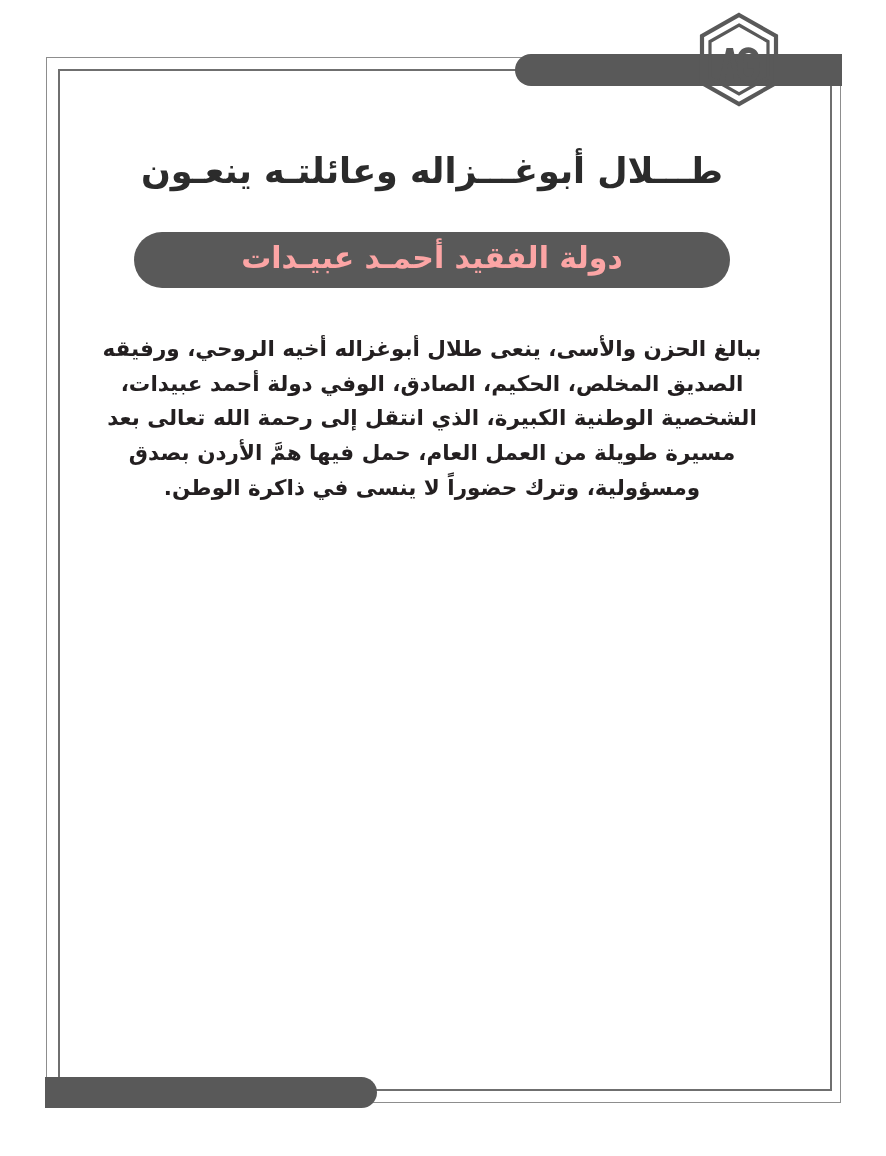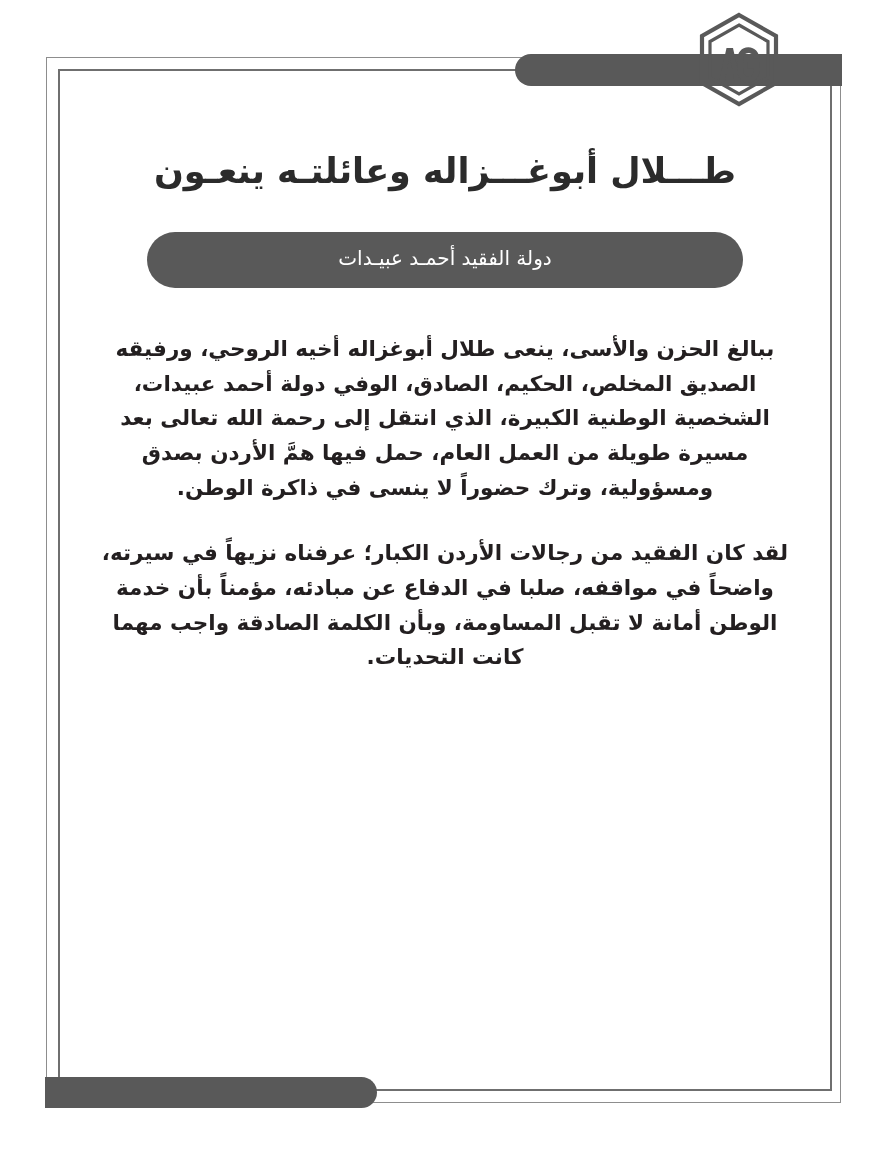--- a/index.html
+++ b/index.html
@@ -71,21 +71,21 @@
     left: 697px;
     top: 12px;
     width: 84px;
     height: 95px;
   }
   .logo svg { display: block; width: 100%; height: 100%; }
 
   
   .content {
     position: absolute;
-    left: 78px;
+    left: 65px;
     top: 110px;
     width: 734px;
     text-align: center;
     direction: rtl;
   }
 
   .headline {
     font-size: 35px;
     font-weight: bold;
     color: #2b2b2b;
@@ -99,23 +99,23 @@
     margin: 38px auto 0 auto;
     width: 596px;
     height: 56px;
     background: #595959;
     border-radius: 28px;
     display: flex;
     align-items: center;
     justify-content: center;
   }
   .title-banner-text {
-    color: #ffffff;
-    font-size: 20px;
-    font-weight: normal;
+    color: #fca5a5;
+    font-size: 30px;
+    font-weight: bold;
     line-height: 1;
     padding-bottom: 4px;
   }
 
   .body-block {
     margin-top: 44px;
     padding: 0 14px;
   }
   .para {
     font-size: 21.5px;
@@ -170,18 +170,17 @@
   <div class="content">
 
     <h1 class="headline">طـــلال أبوغـــزاله وعائلتـه ينعـون</h1>
 
     <div class="title-banner">
       <span class="title-banner-text">دولة الفقيد أحمـد عبيـدات</span>
     </div>
 
     <div class="body-block">
       <p class="para">ببالغ الحزن والأسى، ينعى طلال أبوغزاله أخيه الروحي، ورفيقه الصديق المخلص، الحكيم، الصادق، الوفي دولة أحمد عبيدات، الشخصية الوطنية الكبيرة، الذي انتقل إلى رحمة الله تعالى بعد مسيرة طويلة من العمل العام، حمل فيها همَّ الأردن بصدق ومسؤولية، وترك حضوراً لا ينسى في ذاكرة الوطن.</p>
-      <p class="para">لقد كان الفقيد من رجالات الأردن الكبار؛ عرفناه نزيهاً في سيرته، واضحاً في مواقفه، صلبا في الدفاع عن مبادئه، مؤمناً بأن خدمة الوطن أمانة لا تقبل المساومة، وبأن الكلمة الصادقة واجب مهما كانت التحديات.</p>
     </div>
 
 
   </div>
 </div>
 
 </body></html>

